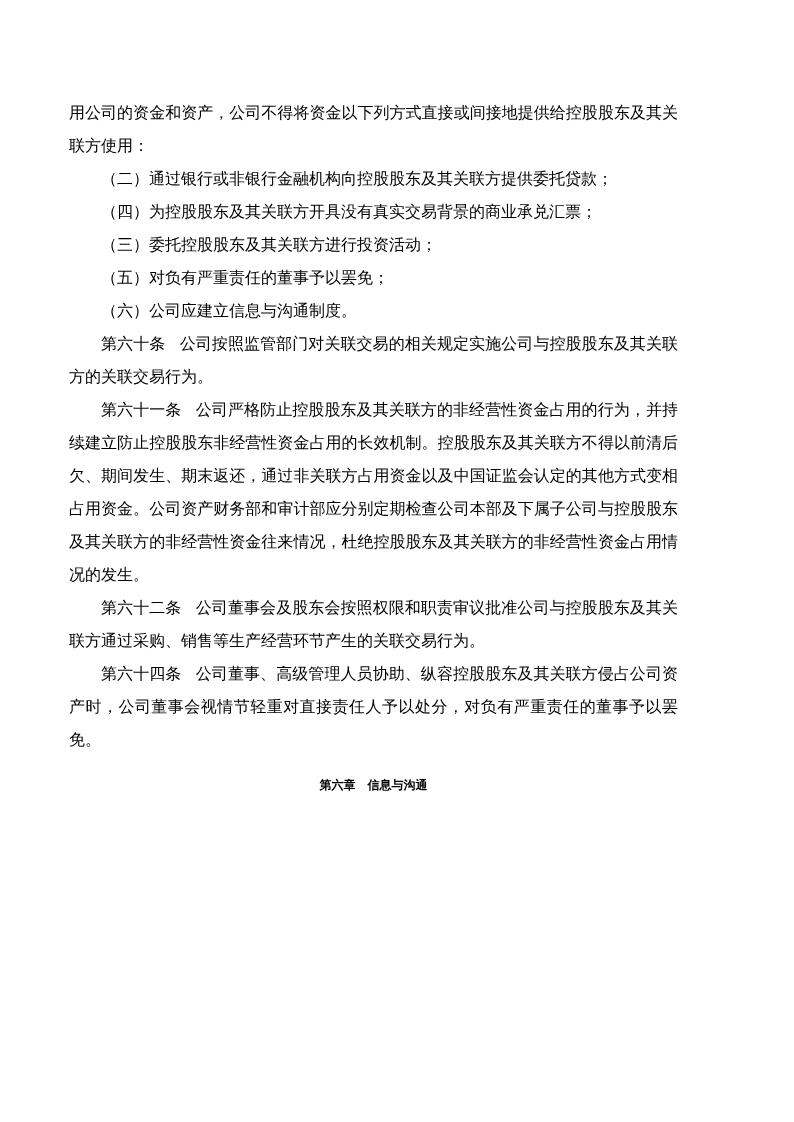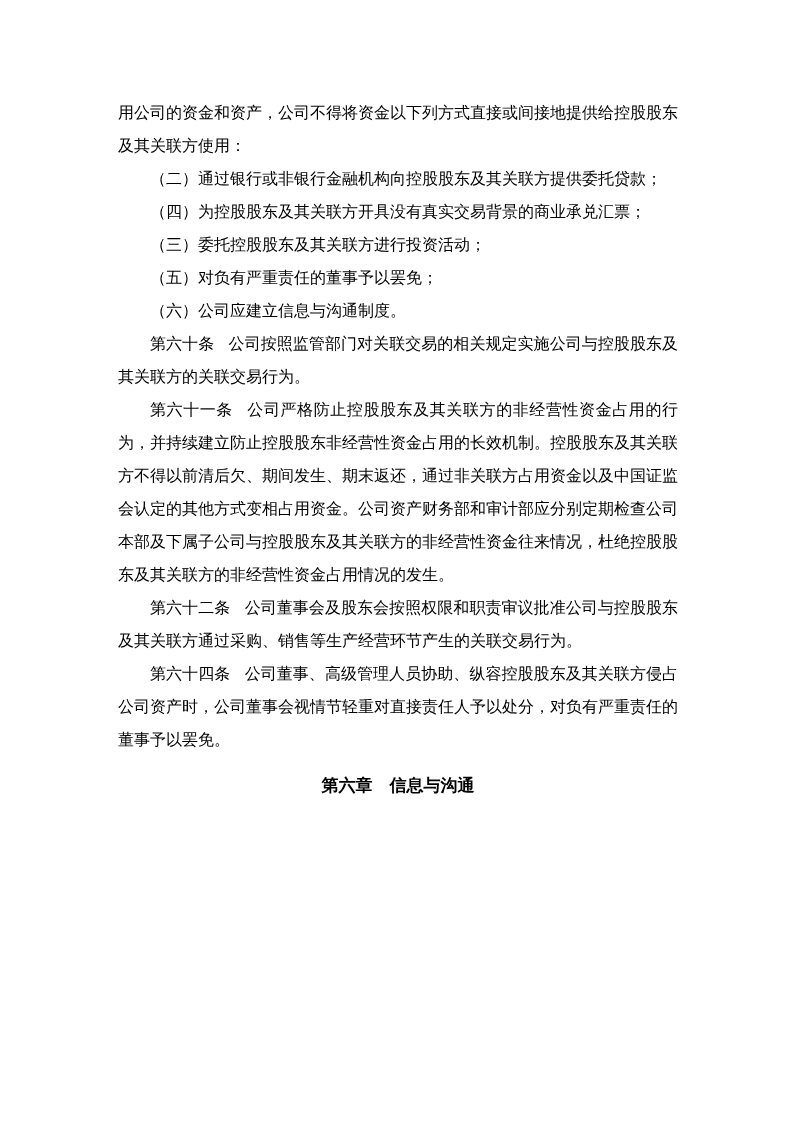--- a/index.html
+++ b/index.html
@@ -6,21 +6,21 @@
     margin: 0;
     padding: 0;
     background: #ffffff;
   }
   .page {
     position: relative;
     width: 794px;
     height: 796px;
     background: #ffffff;
     box-sizing: border-box;
-    padding: 96px 116px 0 118px;
+    padding: 96px 116px 0 69px;
     font-family: "Liberation Serif", "DejaVu Serif", serif;
     font-size: 16px;
     line-height: 33px;
     color: #000000;
     overflow: hidden;
   }
   .para {
     margin: 0;
     text-align: justify;
   }
@@ -28,21 +28,21 @@
     text-indent: 2em;
   }
   .article-label {
     font-weight: normal;
     margin-right: 0.9em;
   }
   .chapter-heading {
     margin: 13px 0 9px 0;
     text-align: center;
     font-weight: bold;
-    font-size: 17px;
+    font-size: 12px;
   }
   .chapter-label {
     margin-right: 1em;
   }
 </style>
 </head>
 <body>
 
 <div class="page">
 

